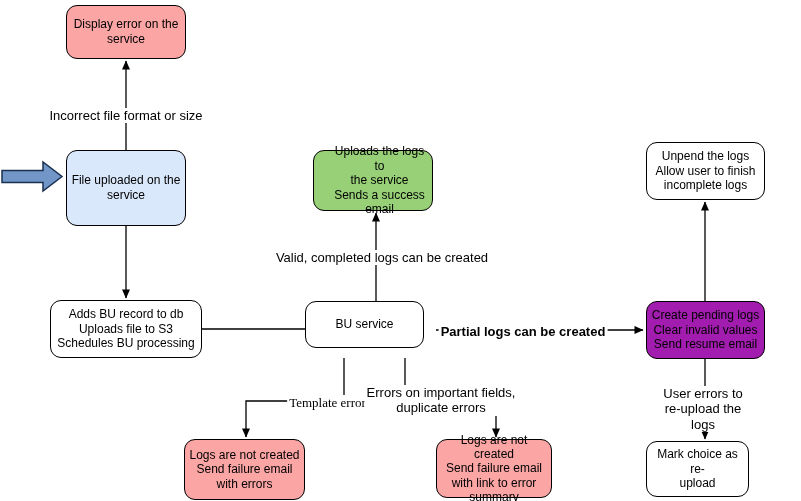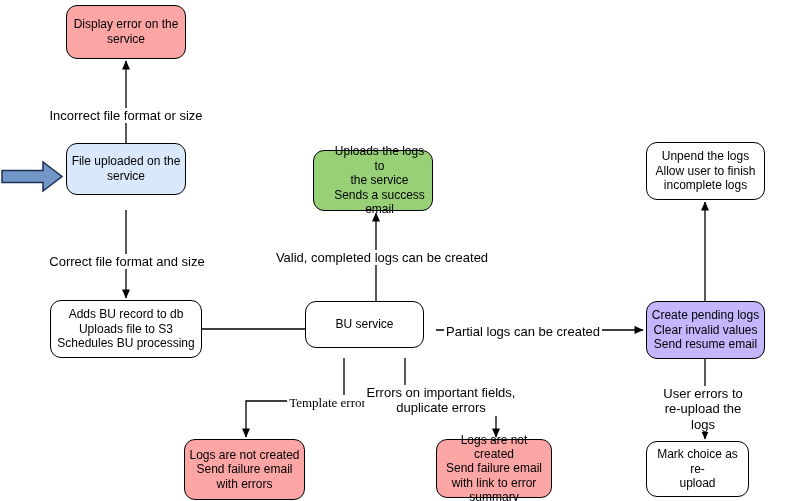--- a/index.html
+++ b/index.html
@@ -11,43 +11,43 @@
   .node{
     position:absolute;box-sizing:border-box;
     border:1.3px solid #000000;border-radius:11px;
     display:flex;align-items:center;justify-content:center;
     text-align:center;font-size:12px;line-height:1.21;
     white-space:pre-line;padding:2px;background:#ffffff;
   }
   .fill-pink{background:#fca5a5;}
   .fill-blue{background:#dae8fc;}
   .fill-green{background:#97d077;padding-left:15px;}
-  .fill-yellow{background:#c4b5fd;}
+  .fill-yellow{background:#a21caf;}
   .fill-white{background:#ffffff;}
   .elabel{
     position:absolute;transform:translateX(-50%);
     background:#ffffff;font-size:13px;line-height:1.18;
     text-align:center;white-space:pre-line;padding:0 2px;
   }
   
   #n-display-error   {left:66px; top:5px;   width:120px;height:54px;}
-  #n-file-uploaded   {left:66px; top:143px; width:120px;height:52px;}
+  #n-file-uploaded   {left:66px; top:150px; width:120px;height:76px;}
   #n-adds-bu         {left:50px; top:300px; width:152px;height:58px;}
   #n-bu-service      {left:305px;top:301px; width:119px;height:47px;}
   #n-uploads-logs    {left:313px;top:150px; width:120px;height:61px;}
   #n-unpend          {left:646px;top:142px; width:119px;height:58px;}
   #n-create-pending  {left:646px;top:301px; width:119px;height:58px;}
   #n-mark-choice     {left:646px;top:441px; width:103px;height:56px;}
   #n-logs-errors     {left:184px;top:439px; width:121px;height:61px;}
   #n-logs-summary    {left:436px;top:439px; width:116px;height:59px;line-height:1.17;}
   
   #l-incorrect   {left:126px;top:108px;}
   #l-correct     {left:127px;top:254px;}
   #l-valid       {left:382px;top:250px;}
-  #l-partial     {left:523px;top:324px;}
+  #l-partial     {left:523px;top:324px;font-weight:bold;}
   #l-template    {left:330px;top:395px;font-family:Liberation Serif, serif;}
   #l-errfields   {left:441px;top:385px;}
   #l-usercorrect {left:703px;top:248px;}
   #l-userreupload{left:703px;top:386px;}
 </style>
 </head>
 <body>
 
 <div id="canvas">
 
@@ -93,21 +93,20 @@
 upload</div>
   <div class="node fill-pink" id="n-logs-errors">Logs are not created
 Send failure email
 with errors</div>
   <div class="node fill-pink" id="n-logs-summary">Logs are not created
 Send failure email
 with link to error
 summary</div>
 
   <div class="elabel" id="l-incorrect">Incorrect file format or size</div>
-  <div class="elabel" id="l-correct">Correct file format and size</div>
   <div class="elabel" id="l-valid">Valid, completed logs can be created</div>
   <div class="elabel" id="l-partial">Partial logs can be created</div>
   <div class="elabel" id="l-template">Template errors</div>
   <div class="elabel" id="l-errfields">Errors on important fields,
 duplicate errors</div>
   <div class="elabel" id="l-userreupload">User errors to re-upload the logs</div>
 
 </div>
 
 </body></html>

